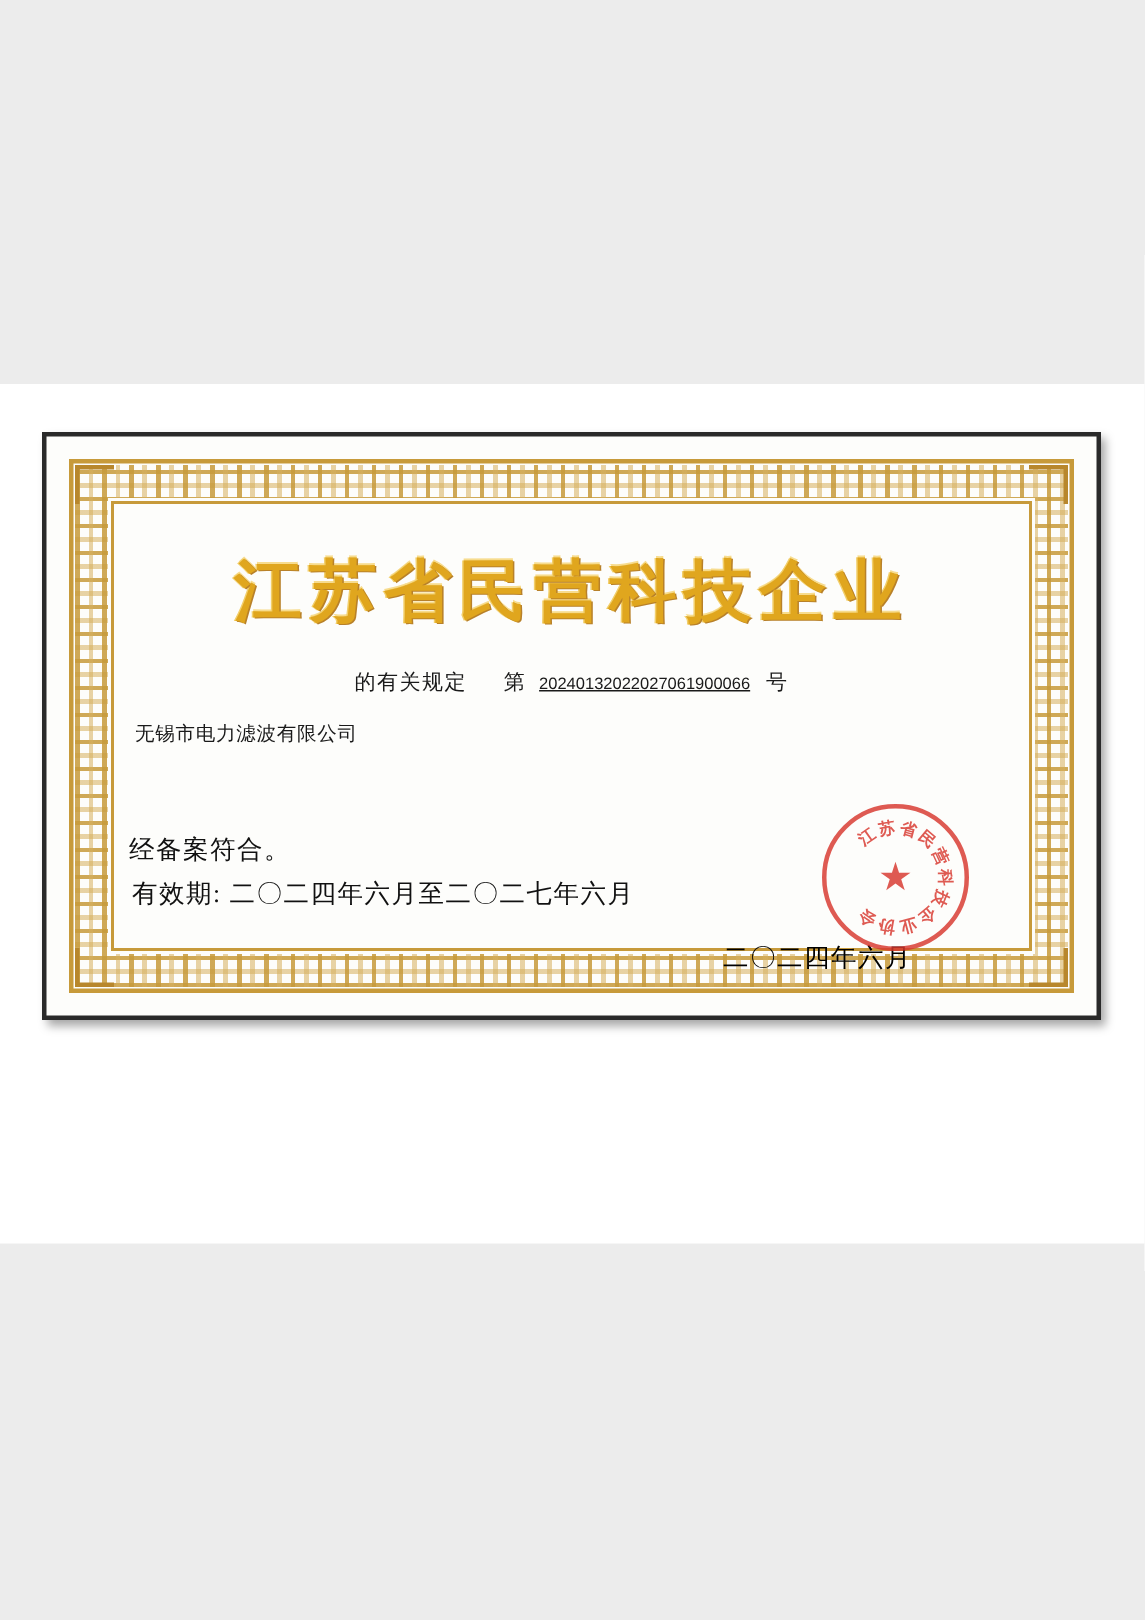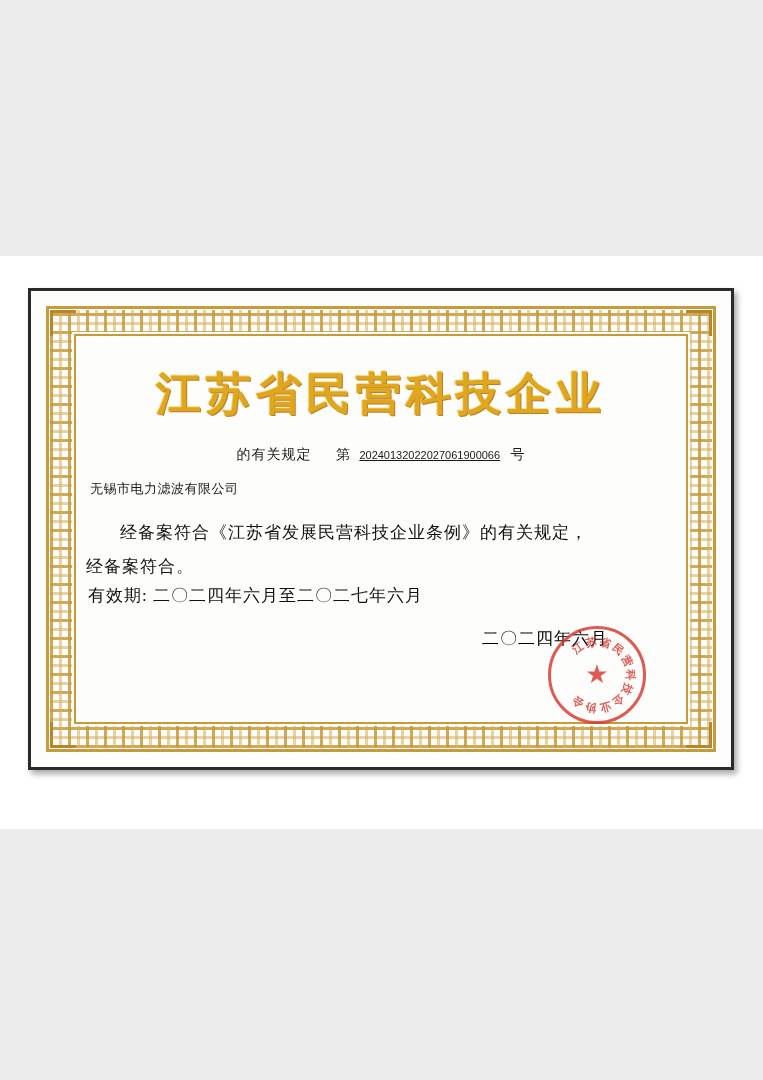--- a/index.html
+++ b/index.html
@@ -23,21 +23,21 @@
     height: 573px;
     background: #ffffff;
   }
 
   
   .certificate {
     position: absolute;
     left: 28px;
     top: 288px;
     width: 706px;
-    height: 482px;
+    height: 392px;
     background: #fdfdfb;
     box-shadow: 3px 4px 6px rgba(0,0,0,0.35);
   }
 
   
   .frame-dark {
     position: absolute;
     left: 0;
     top: 0;
     right: 0;
@@ -259,21 +259,21 @@
     <div class="cert-number-row">
       <span>的有关规定</span>
       <span class="seq">第</span>
       <span class="num">20240132022027061900066</span>
       <span class="suffix">号</span>
     </div>
 
     <div class="company">无锡市电力滤波有限公司</div>
 
     <div class="body-text">
-      <span class="indent"></span><span>经备案符合《江苏省发展民营科技企业条例》的有关规定，</span><br>
+      <span class="indent"></span><br>
       <span>经备案符合。</span>
     </div>
 
     <div class="validity">有效期: 二〇二四年六月至二〇二七年六月</div>
 
     <div class="signature-block">
       <div class="date">二〇二四年六月</div>
     </div>
 
   </div>

